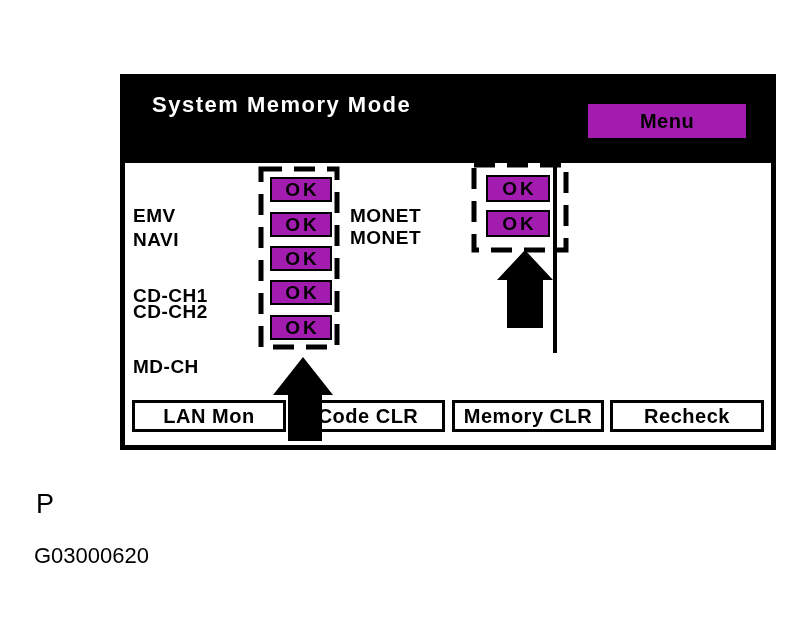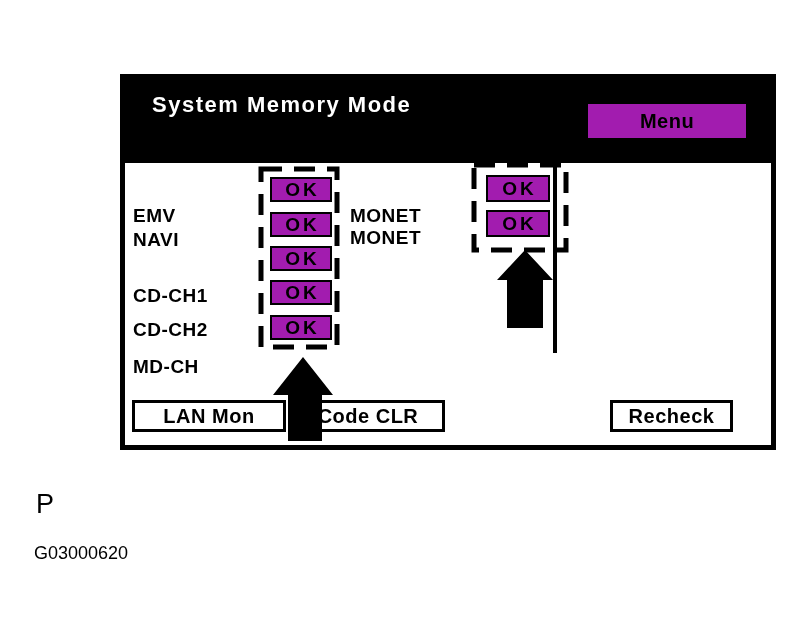--- a/index.html
+++ b/index.html
@@ -30,44 +30,44 @@
   }
   .dev-label.right{left:225px;}
   .ok-box{
     position:absolute;width:62px;height:25px;border:2px solid #000;background:#a21caf;
     display:flex;align-items:center;justify-content:center;
     font-size:19px;font-weight:bold;letter-spacing:3px;box-sizing:border-box;
     padding-left:3px;
   }
   .ok-box.right{left:361px;width:64px;height:27px;}
   .ok-left{left:145px;}
-  .r0{top:100px}.r1{top:124px}.r2{top:180px}.r3{top:214px}.r4{top:251px}
+  .r0{top:100px}.r1{top:124px}.r2{top:180px}.r3{top:196px}.r4{top:251px}
   .b0{top:98px}.b1{top:133px}.b2{top:167px}.b3{top:201px}.b4{top:236px}
   .rr0{top:100px}.rr1{top:122px}
   .rb0{top:96px}.rb1{top:131px}
   .dash-svg{position:absolute;}
   .vline{
     position:absolute;left:428px;top:84px;width:4px;height:190px;background:#000;
   }
   .arrow-svg{position:absolute;z-index:5;}
   .btn-row-btn{
     position:absolute;top:321px;height:32px;border:3px solid #000;background:#fff;
     display:flex;align-items:center;justify-content:center;
     font-size:20px;font-weight:bold;box-sizing:border-box;letter-spacing:.5px;
     z-index:2;white-space:nowrap;
   }
   .btn-lan{left:7px;width:154px;}
   .btn-code{left:166px;width:154px;}
   .btn-mem{left:327px;width:152px;}
-  .btn-recheck{left:485px;width:123px;text-align:right;}
+  .btn-recheck{left:485px;width:154px;text-align:right;}
   .caption-letter{
     position:absolute;left:36px;top:489px;font-size:27px;font-weight:normal;
   }
   .caption-id{
-    position:absolute;left:34px;top:543px;font-size:18px;font-weight:normal;
+    position:absolute;left:34px;top:543px;font-size:22px;font-weight:normal;
   }
 </style>
 </head>
 <body>
 
 <div class="screen">
 
   <div class="hdr">
     <div class="title">System Memory Mode</div>
     <div class="menu-btn">Menu</div>
@@ -104,18 +104,19 @@
   <svg class="arrow-svg" style="left:370px;top:170px;" width="60" height="82">
     <polygon points="30,1 58,31 48,31 48,79 12,79 12,31 2,31" fill="#000"></polygon>
   </svg>
 
   <svg class="arrow-svg" style="left:146px;top:277px;" width="64" height="86">
     <polygon points="32,1 62,39 51,39 51,85 17,85 17,39 2,39" fill="#000"></polygon>
   </svg>
 
   <div class="btn-row-btn btn-code">Code CLR</div>
   <div class="btn-row-btn btn-lan">LAN Mon</div>
+  <div class="btn-row-btn btn-mem">Memory CLR</div>
   <div class="btn-row-btn btn-recheck">Recheck</div>
 
 </div>
 
 <div class="caption-letter">P</div>
 <div class="caption-id">G03000620</div>
 
 </body></html>

